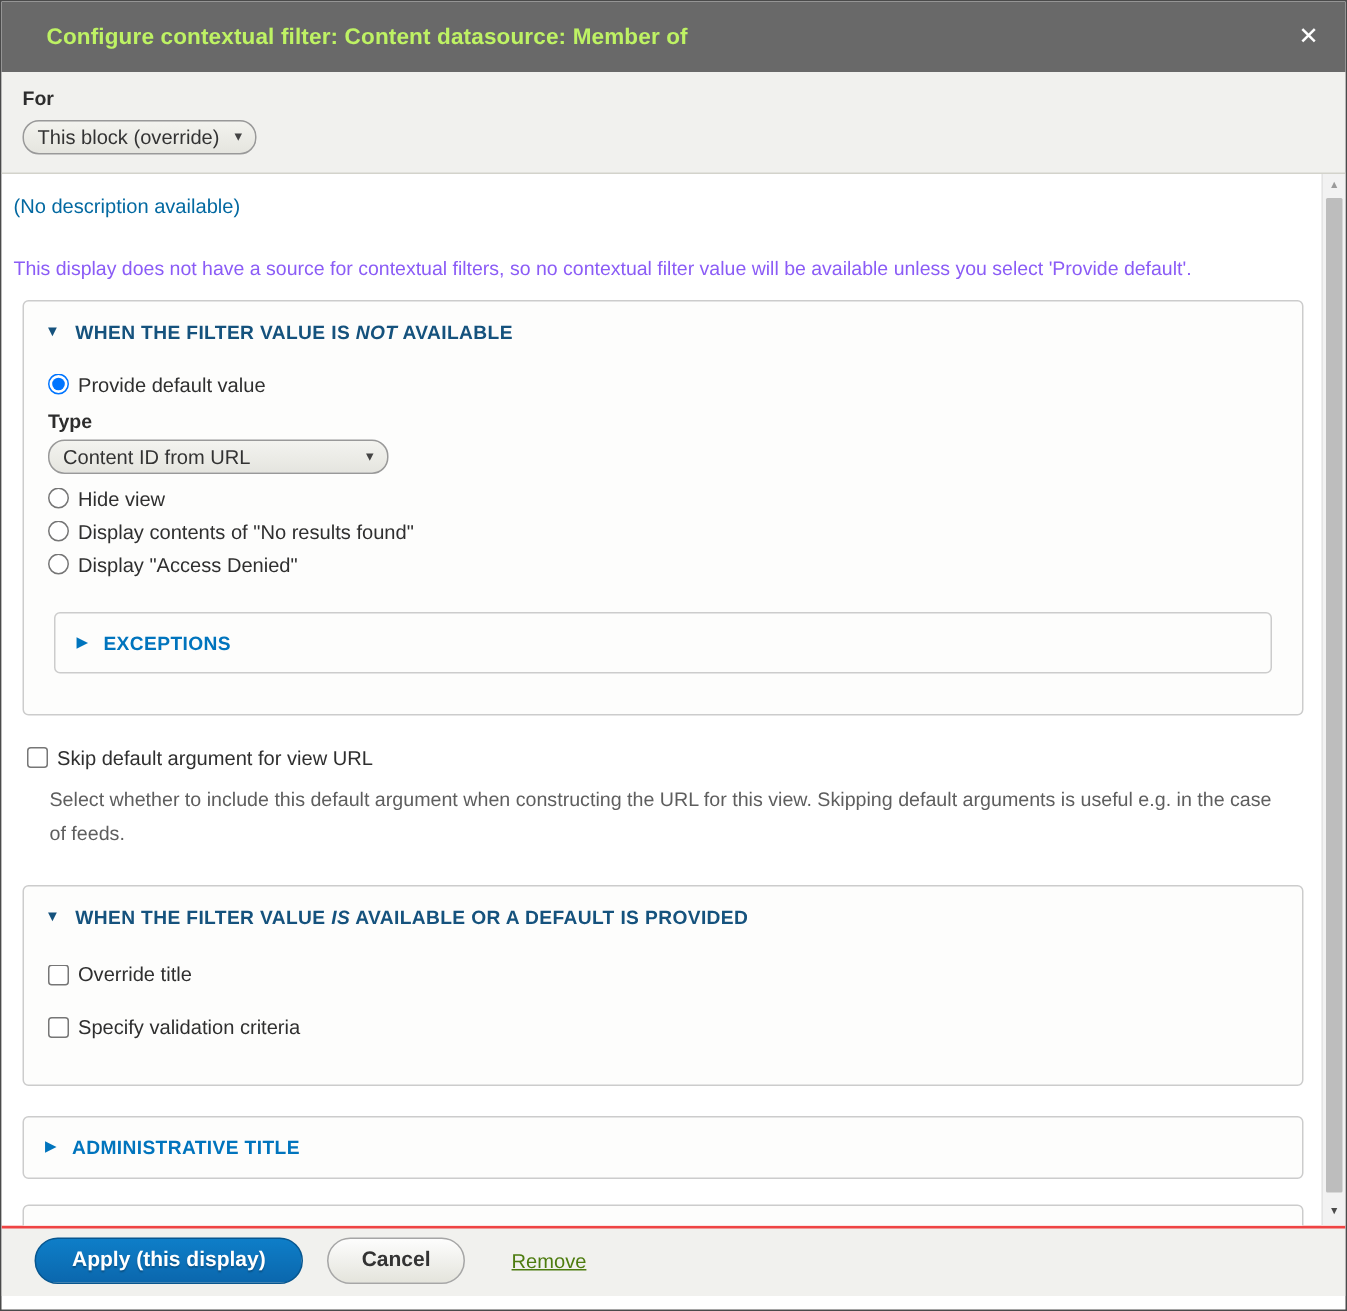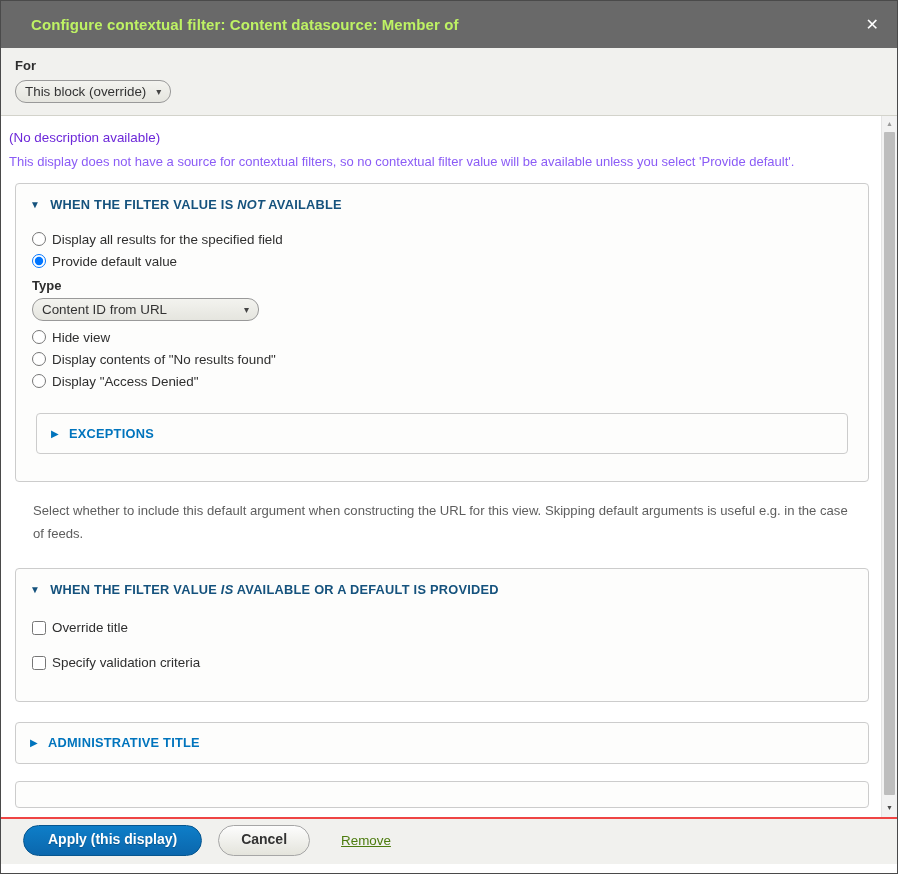--- a/index.html
+++ b/index.html
@@ -56,21 +56,21 @@
   .select .arrow { font-size: 10px; color: #444444; margin-left: 10px; }
   .select.type-select { width: 227px; justify-content: space-between; }
   
   .content {
     position: relative;
     height: 701px;
     background: #ffffff;
     padding: 14px 23px 0 8px;
     overflow: hidden;
   }
-  .content p.note { color: #6d28d9; margin-bottom: 9px; }
+  .content p.note { color: #0369a1; margin-bottom: 26px; }
   .content p.note2 { color: #8b5cf6; font-size: 13px; margin-bottom: 14px; white-space: nowrap; }
   .fieldset {
     border: 1px solid #cccccc;
     border-radius: 4px;
     background: #fdfdfc;
     margin: 0 5px 0 6px;
     padding: 13px 14px 14px 14px;
   }
   .fs-header {
     display: flex; align-items: center;
@@ -188,24 +188,20 @@
     <p class="note">(No description available)</p>
     <p class="note2">This display does not have a source for contextual filters, so no contextual filter value will be available unless you select 'Provide default'.</p>
 
     <div class="fieldset">
       <div class="fs-header dark">
         <span class="tri">▼</span>
         <span><span>WHEN THE FILTER VALUE IS </span><span class="ital">NOT</span><span> AVAILABLE</span></span>
       </div>
       <div class="fs-body">
         <div class="opt-row">
-          <input type="radio" name="default-action" style="">
-          <label>Display all results for the specified field</label>
-        </div>
-        <div class="opt-row">
           <input type="radio" name="default-action" checked="" style="">
           <label>Provide default value</label>
         </div>
         <div class="type-label">Type</div>
         <div class="type-wrap">
           <div class="select type-select">
             <span>Content ID from URL</span>
             <span class="arrow">▾</span>
           </div>
         </div>
@@ -224,20 +220,24 @@
         <div class="sub-fieldset">
           <div class="fs-header blue">
             <span class="tri">▶</span>
             <span>EXCEPTIONS</span>
           </div>
         </div>
       </div>
     </div>
 
     <div class="skip-block">
+      <div class="opt-row">
+        <input type="checkbox" style="">
+        <label>Skip default argument for view URL</label>
+      </div>
       <div class="skip-desc">Select whether to include this default argument when constructing the URL for this view. Skipping default arguments is useful e.g. in the case of feeds.</div>
     </div>
 
     <div class="gap-22"></div>
 
     <div class="fieldset">
       <div class="fs-header dark">
         <span class="tri">▼</span>
         <span><span>WHEN THE FILTER VALUE </span><span class="ital">IS</span><span> AVAILABLE OR A DEFAULT IS PROVIDED</span></span>
       </div>

